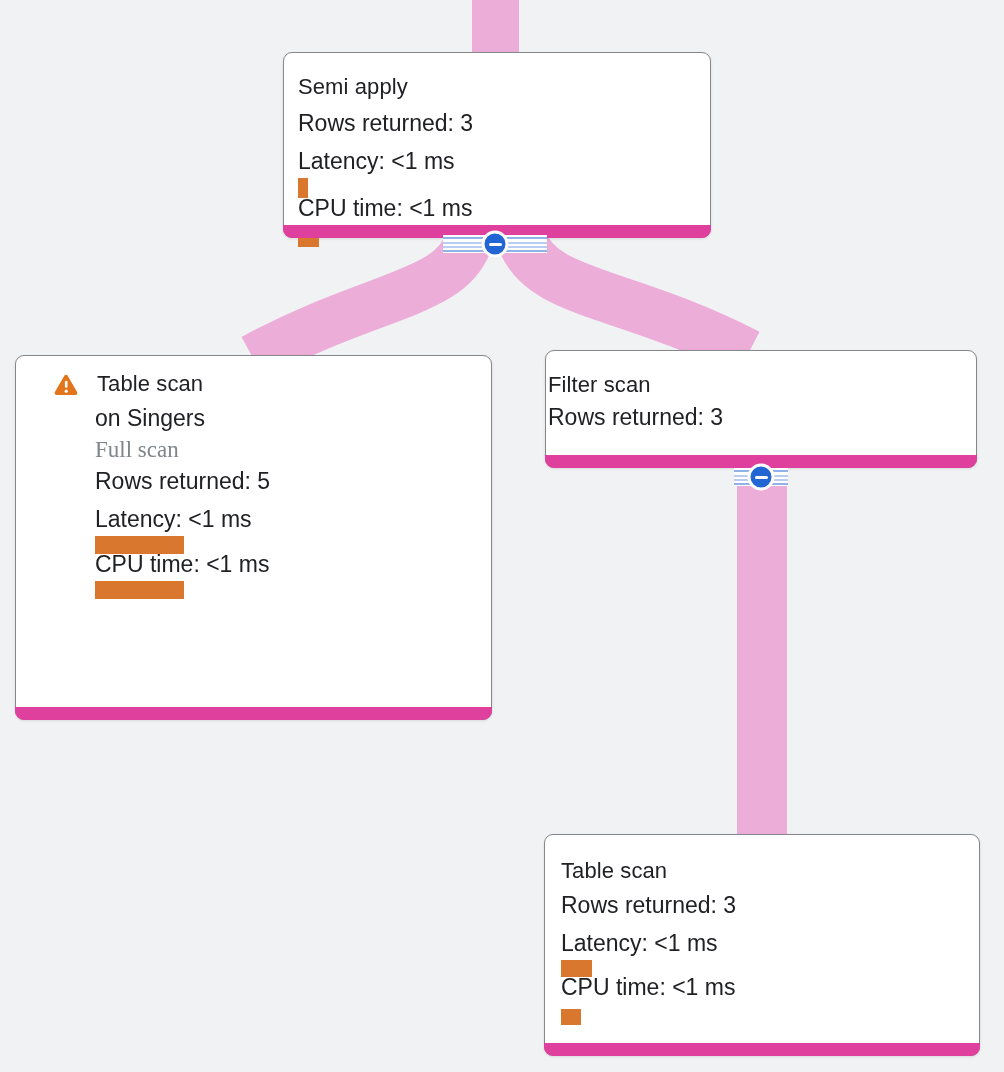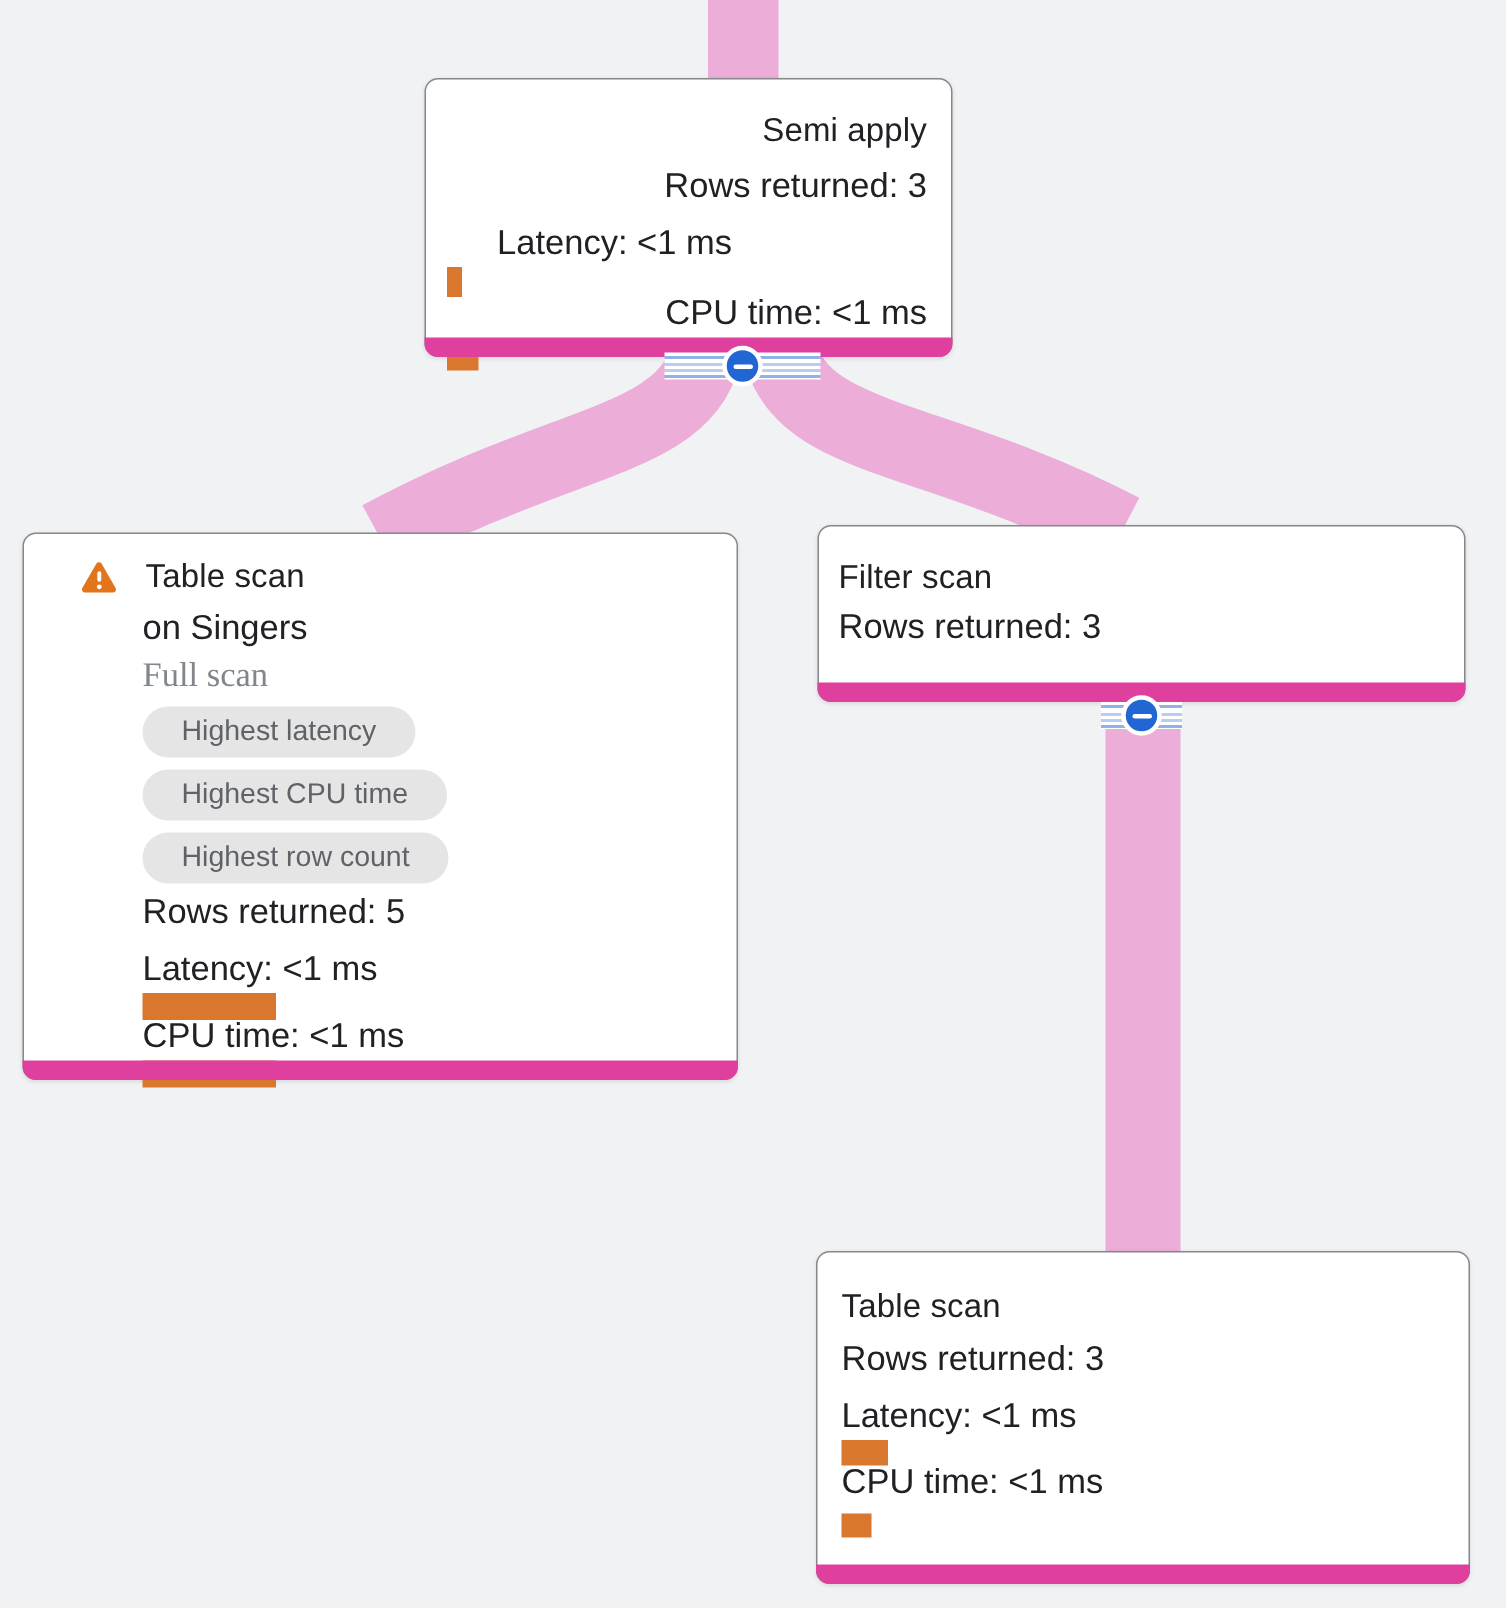--- a/index.html
+++ b/index.html
@@ -35,39 +35,39 @@
   .badge{
     display:table;padding:5px 26px;margin-bottom:8px;
     background:var(--badge-bg,#e5e5e6);color:var(--badge-text,#5f6368);
     font-size:19px;line-height:24px;border-radius:18px;white-space:nowrap;
   }
   .warn-row{display:flex;align-items:flex-start;}
   .warn-ic{margin:3px 19px 0 23px;flex:none;display:block;}
   .indent{padding-left:64px;}
 
   
-  #card-semi{left:283px;top:52px;width:352px;height:186px;text-align:right;}
+  #card-semi{left:283px;top:52px;width:428px;height:186px;}
   #card-semi .card-body{padding:21px 16px 0 14px;}
   #card-semi .title{margin-bottom:13px;}
   #card-semi .rows{margin-bottom:17px;}
   #card-semi .m1{width:190px;}
 
   
   #card-tss{left:15px;top:355px;width:477px;height:365px;}
   #card-tss .card-body{padding:15px 16px 0 15px;}
   #card-tss .title-row{margin-bottom:11px;}
   #card-tss .sub{margin-bottom:10px;}
   #card-tss .scan{margin-bottom:11px;font-family:Liberation Serif, serif;}
   #card-tss .badges{margin-bottom:7px;}
   #card-tss .rows{margin-bottom:17px;}
   #card-tss .m1{width:192px;}
 
   
   #card-fs{left:545px;top:350px;width:432px;height:118px;}
-  #card-fs .card-body{padding:21px 16px 0 13px;}
+  #card-fs .card-body{padding:21px 16px 0 2px;}
   #card-fs .title{margin-bottom:9px;}
 
   
   #card-tsa{left:544px;top:834px;width:436px;height:222px;}
   #card-tsa .card-body{padding:23px 16px 0 16px;}
   #card-tsa .title{margin-bottom:11px;}
   #card-tsa .sub{margin-bottom:10px;}
   #card-tsa .rows{margin-bottom:17px;}
   #card-tsa .m1{width:192px;}
 
@@ -131,25 +131,20 @@
         <svg class="warn-ic" width="24" height="22" viewBox="0 0 24 22">
           <path d="M10.3 1.7 L0.9 18.0 a2 2 0 0 0 1.73 3 h18.7 a2 2 0 0 0 1.73 -3 L13.7 1.7 a2 2 0 0 0 -3.4 0 Z" fill="#e2751c"></path>
           <rect x="10.9" y="6.8" width="2.6" height="7" rx="1.3" fill="#fff"></rect>
           <circle cx="12.2" cy="17.2" r="1.6" fill="#fff"></circle>
         </svg>
         <div class="title">Table scan</div>
       </div>
       <div class="indent">
         <div class="body-line sub">on Singers</div>
         <div class="body-line muted scan">Full scan</div>
-        <div class="badges">
-          <div class="badge">Highest latency</div>
-          <div class="badge">Highest CPU time</div>
-          <div class="badge">Highest row count</div>
-        </div>
         <div class="body-line rows">Rows returned: 5</div>
         <div class="metrics">
           <div class="metric m1">
             <div class="body-line">Latency: &lt;1 ms</div>
             <div class="bar" style="width: 89px; height: 18px; margin-top: 6px;"></div>
           </div>
           <div class="metric">
             <div class="body-line">CPU time: &lt;1 ms</div>
             <div class="bar" style="width: 89px; height: 18px; margin-top: 6px;"></div>
           </div>

